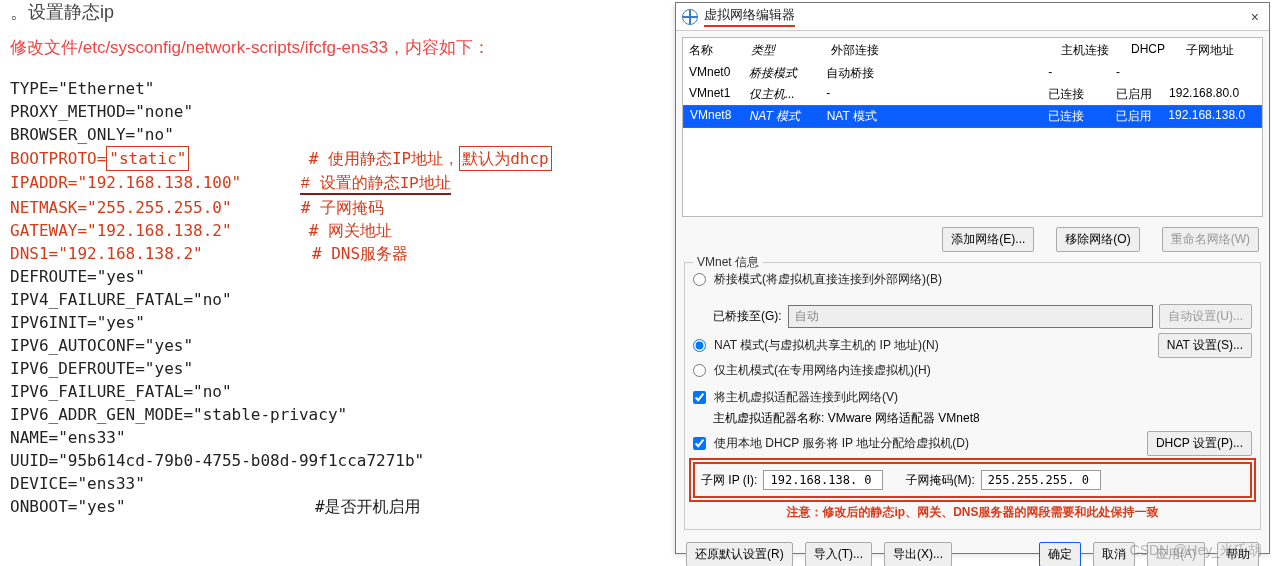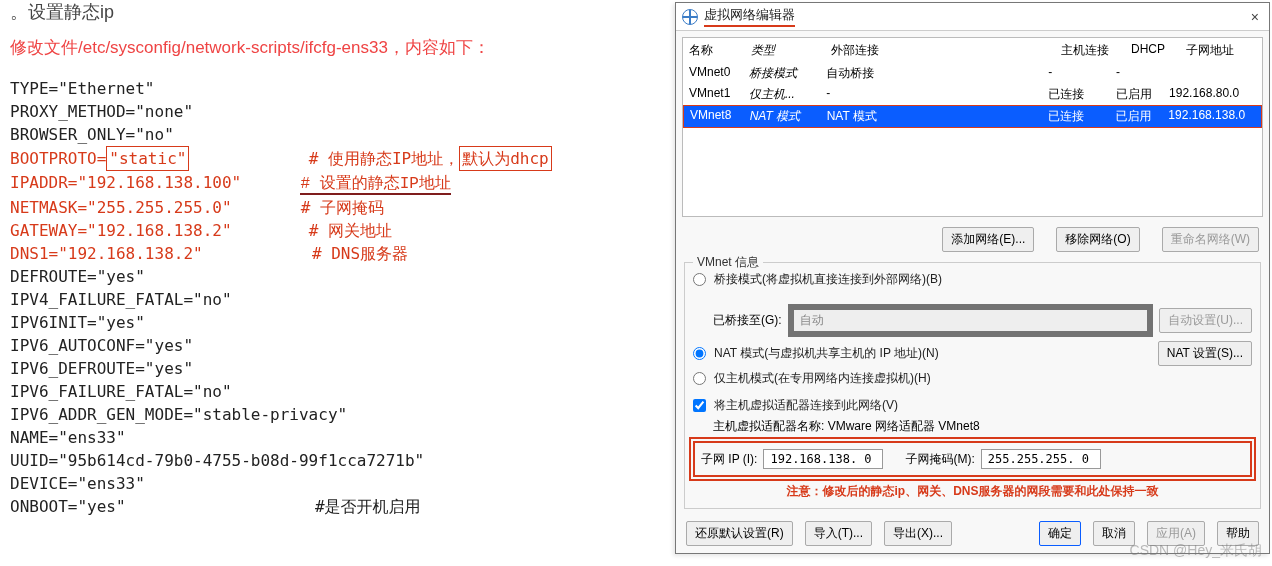--- a/index.html
+++ b/index.html
@@ -37,21 +37,21 @@
   .btn-row { display: flex; justify-content: flex-end; gap: 22px; padding: 4px 10px 8px 0;}
   .btn { background: #efefef; border: 1px solid #aaa; padding: 3px 8px; font-size: 12px; cursor: pointer; border-radius: 2px;}
   .btn.disabled { color: #999; }
 
   .group-box { margin: 2px 8px 6px 8px; border: 1px solid #ccc; background: #f8f8f8; padding: 6px 8px; position: relative;}
   .group-title { position: absolute; top: -9px; left: 8px; background: #f8f8f8; padding: 0 4px; font-size: 12px; color: #333;}
   .radio-row, .check-row { display: flex; align-items: center; font-size: 12px; color: #222; padding: 2px 0; gap: 4px;}
   .radio-row input, .check-row input { margin-right: 4px;}
   .inline-row { display: flex; align-items: center; gap: 6px; font-size: 12px; padding: 2px 0;}
   .text-input { border: 1px solid #999; background: #fff; padding: 2px 6px; font-size: 12px; font-family: monospace; width: 120px;}
-  .wide-input { border: 6px solid #737373; background: #eee; padding: 2px 6px; font-size: 12px; flex: 1; color: #888;}
+  .wide-input { border: 1px solid #737373; background: #eee; padding: 2px 6px; font-size: 12px; flex: 1; color: #888;}
   .right-btn { margin-left: auto; }
   
   .double-red { border: 2px solid #d73a1a; outline: 2px solid #d73a1a; outline-offset: 2px; padding: 4px 6px; margin: 4px 0;}
   .note-red { color: #d73a1a; font-size: 12px; font-weight: bold; text-align: center; padding: 2px 0;}
   
   .bottom-btns { display: flex; gap: 12px; justify-content: flex-start; padding: 6px 10px; align-items: flex-start;}
   .bottom-btns .spacer { flex: 1; }
   .btn.primary { border: 1.5px solid #0a5dff; }
   
   .watermark { position: absolute; right: 10px; bottom: 6px; font-size: 14px; color: rgba(120,120,120,0.5); }
@@ -186,20 +186,25 @@
     <div style="height:6px"></div>
 
     <div class="check-row">
       <input type="checkbox" checked="" style="">
       <span>将主机虚拟适配器连接到此网络(V)</span>
     </div>
     <div class="inline-row" style="padding-left:20px;">
       <span>主机虚拟适配器名称: VMware 网络适配器 VMnet8</span>
     </div>
 
+    <div class="check-row">
+      <input type="checkbox" checked="" style="">
+      <span>使用本地 DHCP 服务将 IP 地址分配给虚拟机(D)</span>
+      <button class="btn right-btn" style="margin-left:auto">DHCP 设置(P)...</button>
+    </div>
 
     <div class="double-red">
       <div class="inline-row">
         <span>子网 IP (I):</span>
         <input class="text-input" value="192.168.138. 0" style="">
         <span style="width:10px"></span>
         <span>子网掩码(M):</span>
         <input class="text-input" value="255.255.255. 0" style="">
       </div>
     </div>

